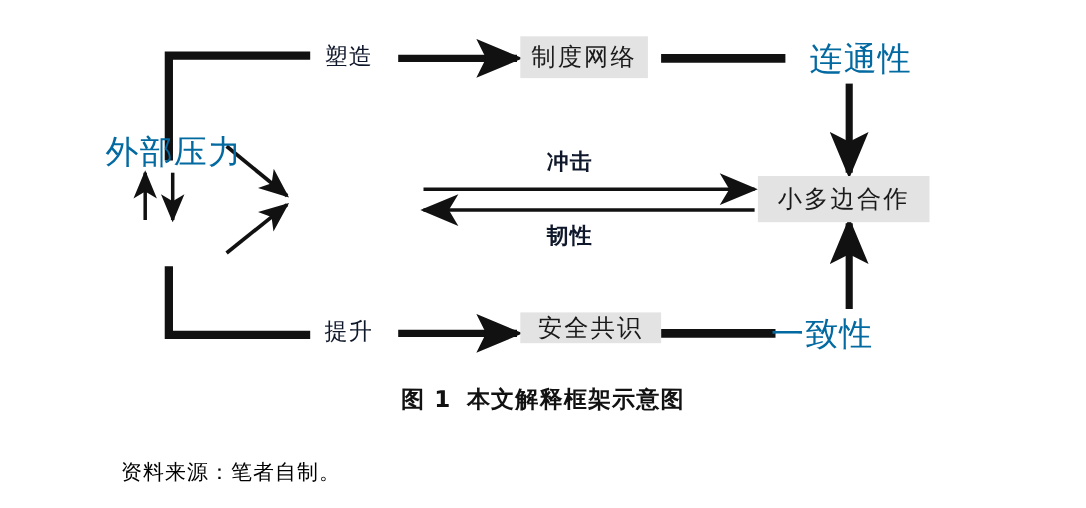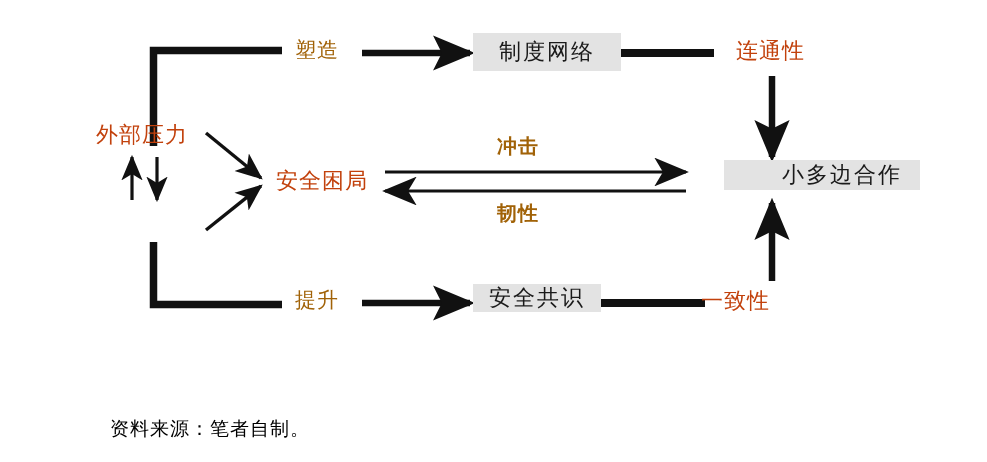--- a/index.html
+++ b/index.html
@@ -20,31 +20,31 @@
   #figure-svg {
     position: absolute;
     left: 0;
     top: 0;
     width: 987px;
     height: 462px;
   }
   .node-label {
     position: absolute;
     font-family: "DejaVu Serif", "Liberation Serif", serif;
-    font-size: 22px;
-    color: #c2410c;
+    font-size: 30px;
+    color: #0369a1;
     white-space: nowrap;
     letter-spacing: 1px;
     line-height: 1;
   }
   .edge-label {
     position: absolute;
-    font-family: Liberation Mono, monospace;
+    font-family: Liberation Serif, serif;
     font-size: 21px;
-    color: #a16207;
+    color: #0f172a;
     white-space: nowrap;
     letter-spacing: 1px;
     line-height: 1;
   }
   .edge-label.bold {
     font-weight: bold;
     font-size: 20px;
   }
   .box-node {
     position: absolute;
@@ -149,36 +149,38 @@
     </g>
 
     <g>
       <line x1="686" y1="191" x2="385" y2="191" stroke="#111111" stroke-width="3.2" marker-end="url(#arrow-thin)"></line>
     </g>
   </svg>
 
   <div class="node-label" style="left:96px; top:124px;">外部压力</div>
 
 
-  <div class="node-label" style="left:276px; top:170px;">安全困局</div>
 
   <div class="node-label" style="left:736px; top:40px;">连通性</div>
 
   <div class="node-label" style="left:701px; top:290px;">一致性</div>
 
-  <div class="box-node" style="left:473px; top:33px; width:148px; height:38px;">制度网络</div>
+  <div class="box-node" style="left:473px; top:33px; width:116px; height:38px;">制度网络</div>
 
   <div class="box-node" style="left:473px; top:284px; width:128px; height:28px;">安全共识</div>
 
-  <div class="box-node" style="left:724px; top:160px; width:156px; height:30px;padding-left:40px;">小多边合作</div>
+  <div class="box-node" style="left:689px; top:160px; width:156px; height:42px;">小多边合作</div>
 
   <div class="edge-label" style="left:295px; top:41px;">塑造</div>
 
   <div class="edge-label" style="left:295px; top:291px;">提升</div>
 
   <div class="edge-label bold" style="left:497px; top:138px;">冲击</div>
 
   <div class="edge-label bold" style="left:497px; top:205px;">韧性</div>
 
+  <div id="caption">
+    <span class="cap-num">图 1</span><span>本文解释框架示意图</span>
+  </div>
 
   <div id="source-note">资料来源：笔者自制。</div>
 
 </div>
 
 </body></html>

